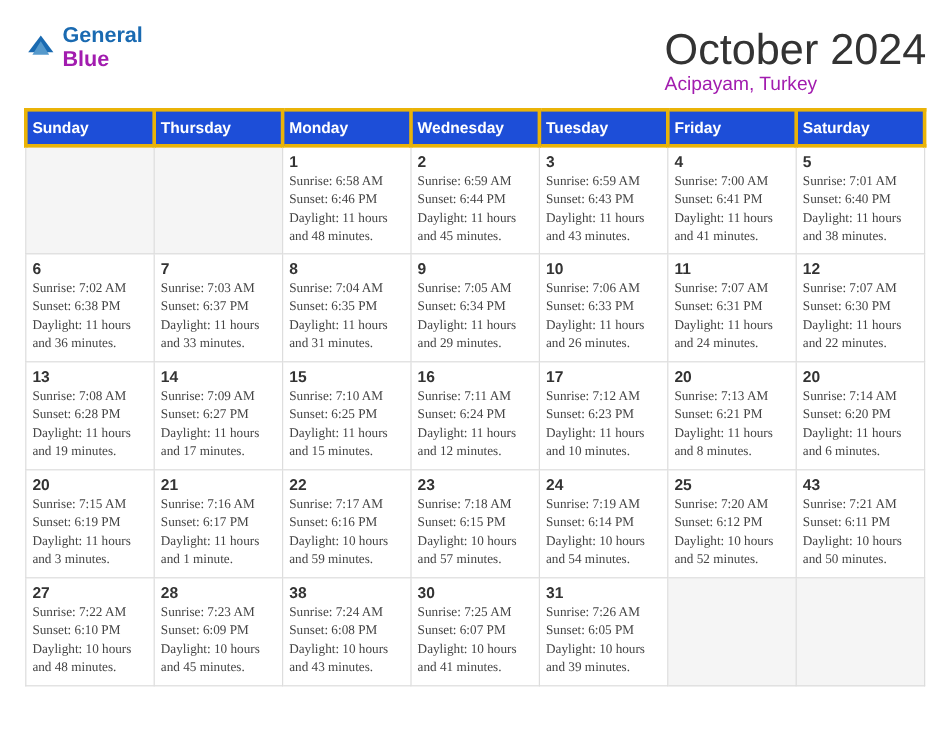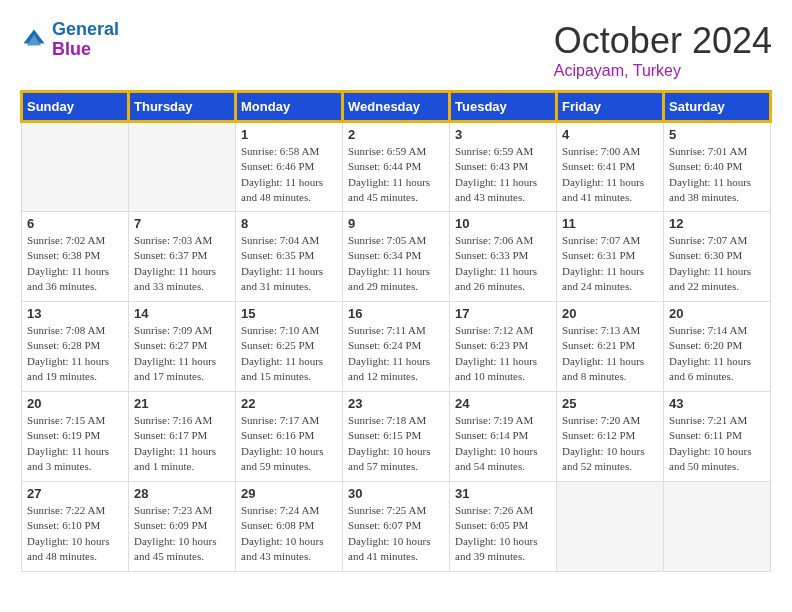--- a/index.html
+++ b/index.html
@@ -235,21 +235,21 @@
       <tr>
         <td>
           <span class="day-num">27</span>
           <div class="day-info">Sunrise: 7:22 AM<br>Sunset: 6:10 PM<br>Daylight: 10 hours and 48 minutes.</div>
         </td>
         <td>
           <span class="day-num">28</span>
           <div class="day-info">Sunrise: 7:23 AM<br>Sunset: 6:09 PM<br>Daylight: 10 hours and 45 minutes.</div>
         </td>
         <td>
-          <span class="day-num">29</span>
+          <span class="day-num">38</span>
           <div class="day-info">Sunrise: 7:24 AM<br>Sunset: 6:08 PM<br>Daylight: 10 hours and 43 minutes.</div>
         </td>
         <td>
           <span class="day-num">30</span>
           <div class="day-info">Sunrise: 7:25 AM<br>Sunset: 6:07 PM<br>Daylight: 10 hours and 41 minutes.</div>
         </td>
         <td>
           <span class="day-num">31</span>
           <div class="day-info">Sunrise: 7:26 AM<br>Sunset: 6:05 PM<br>Daylight: 10 hours and 39 minutes.</div>
         </td>

